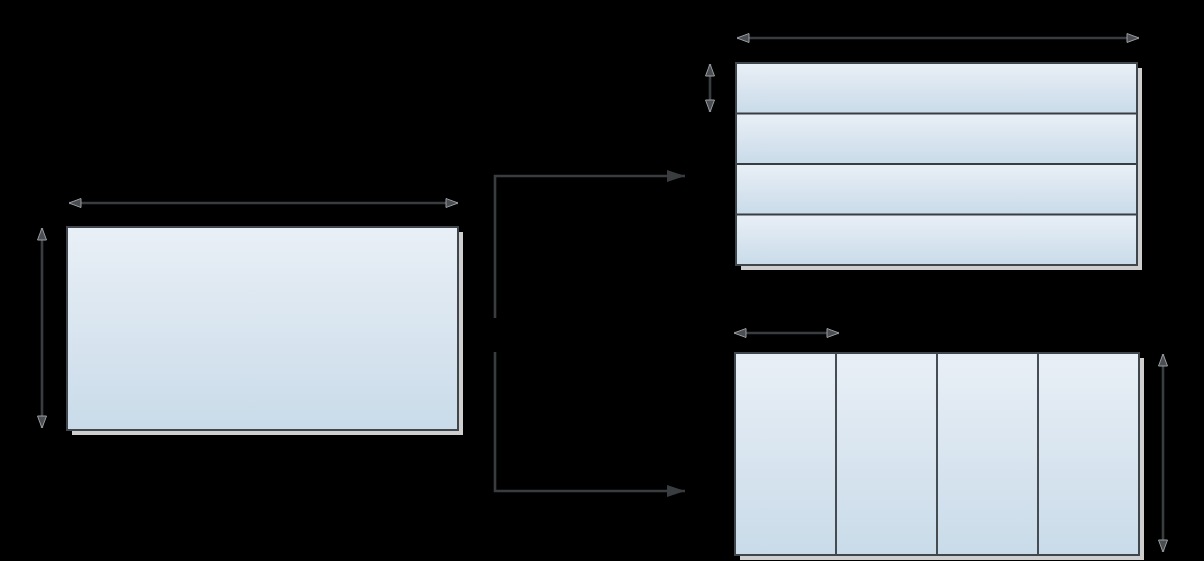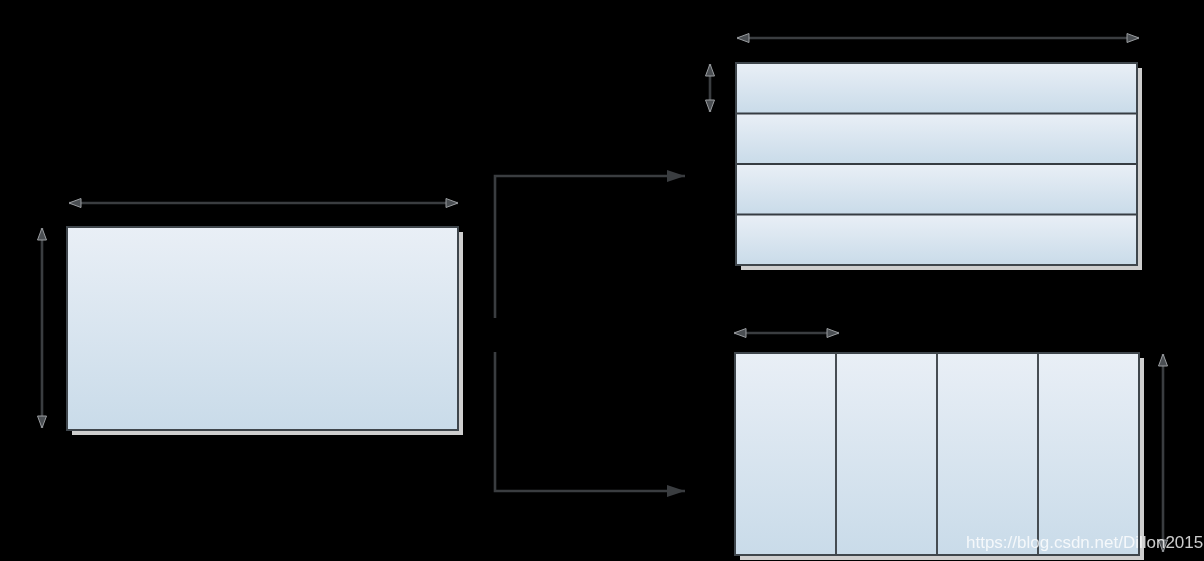--- a/index.html
+++ b/index.html
@@ -94,14 +94,13 @@
       <rect class="blk-fill" x="836" y="353" width="101" height="202"></rect>
       <rect class="blk-fill" x="937" y="353" width="101" height="202"></rect>
       <rect class="blk-fill" x="1038" y="353" width="101" height="202"></rect>
       <line class="divider" x1="836" y1="353" x2="836" y2="555"></line>
       <line class="divider" x1="937" y1="353" x2="937" y2="555"></line>
       <line class="divider" x1="1038" y1="353" x2="1038" y2="555"></line>
       <rect class="blk-outline" x="735" y="353" width="404" height="202"></rect>
     </g>
   </svg>
 
-  <div class="watermark">https://blog.csdn.net/Dillon2015</div>
 </div>
 
 </body></html>

